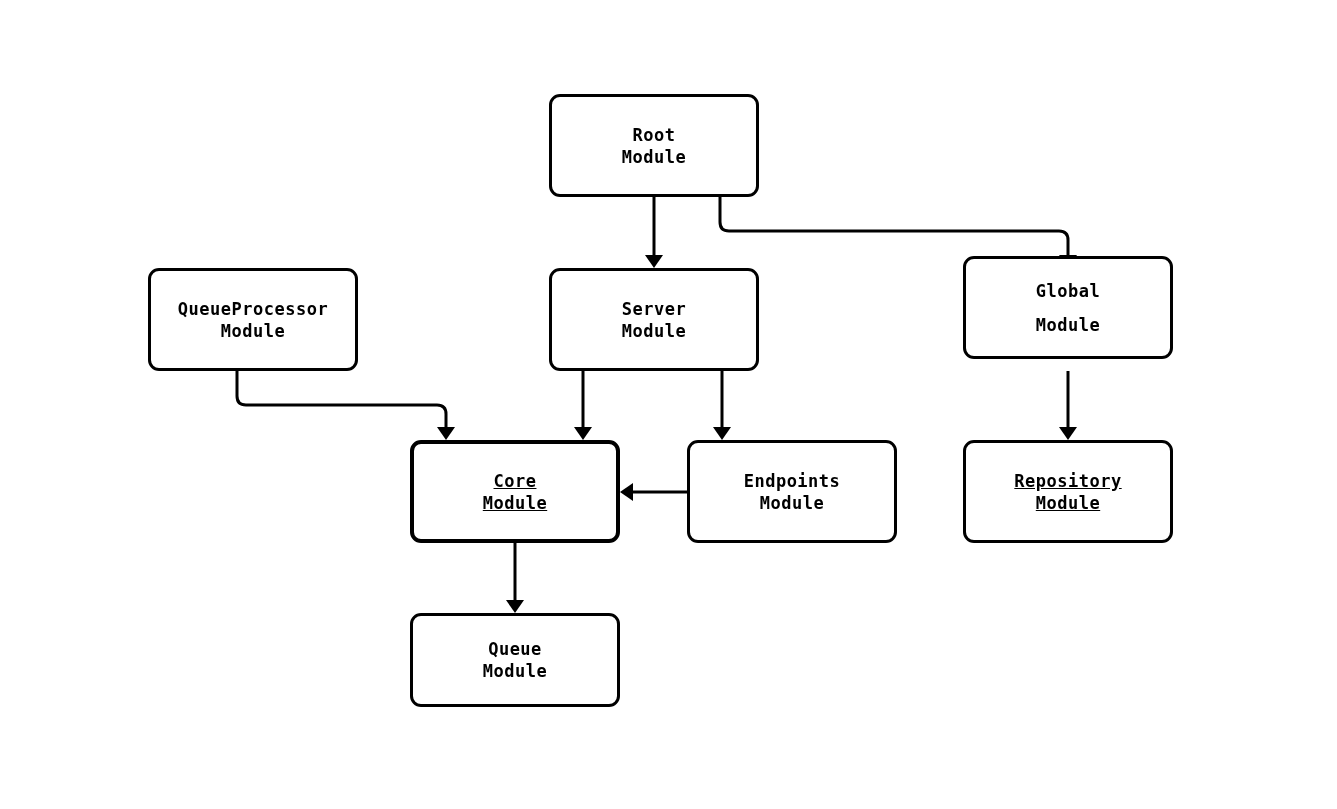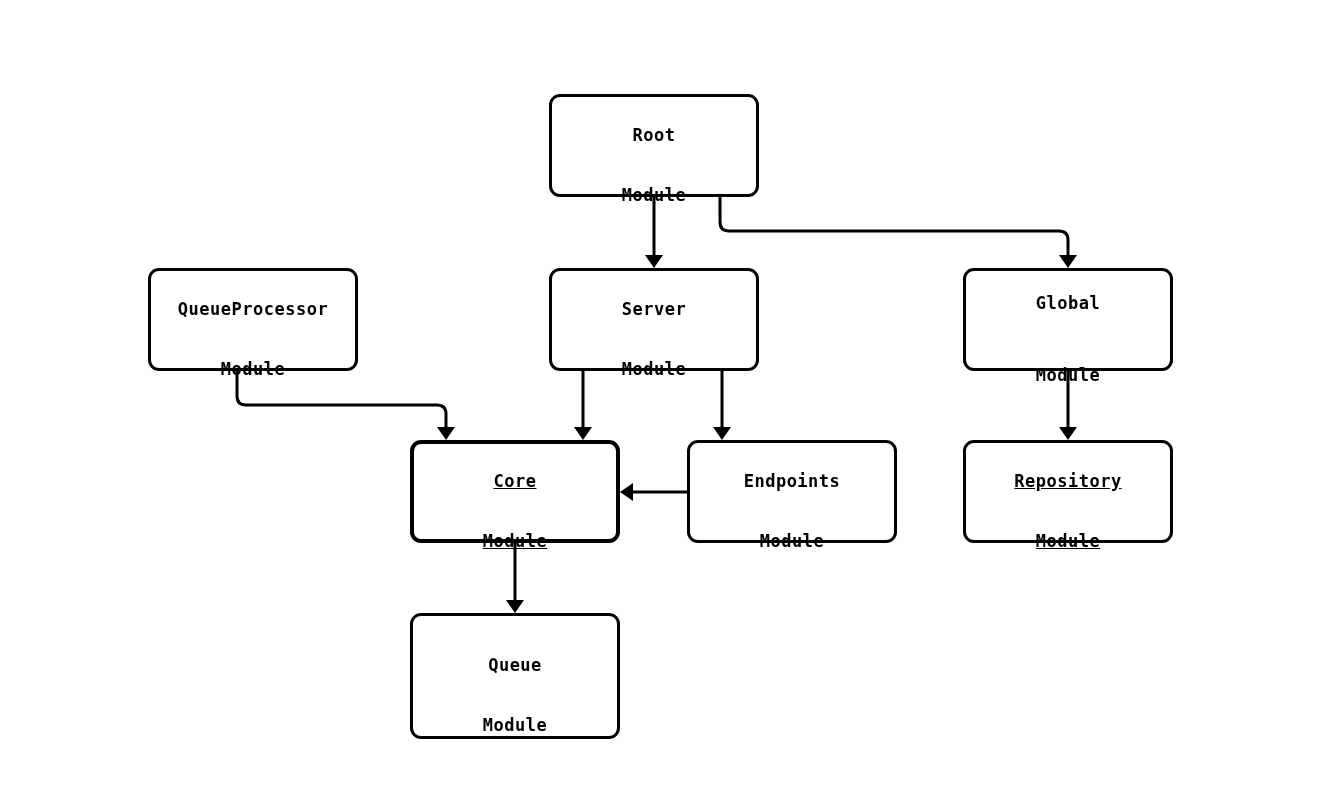--- a/index.html
+++ b/index.html
@@ -46,21 +46,20 @@
   }
   .node-label {
     font-family: "DejaVu Sans Mono", "Liberation Mono", monospace;
     font-size: 17px;
     font-weight: 700;
     line-height: 22px;
     color: #000000;
     text-align: center;
     white-space: pre;
     letter-spacing: 0.5px;
-    margin-top: 38px;
   }
 </style>
 </head>
 <body>
 
 <div id="diagram-canvas">
 
   <svg id="edge-layer" viewBox="0 0 1337 809" width="1337" height="809" xmlns="http://www.w3.org/2000/svg" aria-hidden="true">
     <g id="edge-group" fill="none" stroke="#000000" stroke-width="3" stroke-linecap="butt" stroke-linejoin="round">
         <path d="M 654 197 L 654 259"></path>
@@ -92,38 +91,38 @@
   <div class="node" style="left: 148px; top: 268px; width: 210px; height: 103px;">
     <span class="node-label">QueueProcessor</span>
     <span class="node-label">Module</span>
   </div>
 
   <div class="node" style="left: 549px; top: 268px; width: 210px; height: 103px;">
     <span class="node-label">Server</span>
     <span class="node-label">Module</span>
   </div>
 
-  <div class="node" style="left: 963px; top: 268px; width: 210px; height: 103px; gap: 12px;">
+  <div class="node" style="left: 963px; top: 256px; width: 210px; height: 103px; gap: 12px;">
     <span class="node-label">Global</span>
     <span class="node-label">Module</span>
   </div>
 
   <div class="node emphasis" style="left: 410px; top: 440px; width: 210px; height: 103px;">
     <span class="node-label">Core</span>
     <span class="node-label">Module</span>
   </div>
 
   <div class="node" style="left: 687px; top: 440px; width: 210px; height: 103px;">
     <span class="node-label">Endpoints</span>
     <span class="node-label">Module</span>
   </div>
 
   <div class="node" style="left: 963px; top: 440px; width: 210px; height: 103px; text-decoration: underline;">
     <span class="node-label">Repository</span>
     <span class="node-label">Module</span>
   </div>
 
-  <div class="node" style="left: 410px; top: 613px; width: 210px; height: 126px;">
+  <div class="node" style="left: 410px; top: 613px; width: 210px; height: 94px;">
     <span class="node-label">Queue</span>
     <span class="node-label">Module</span>
   </div>
 
 </div>
 
 </body></html>

